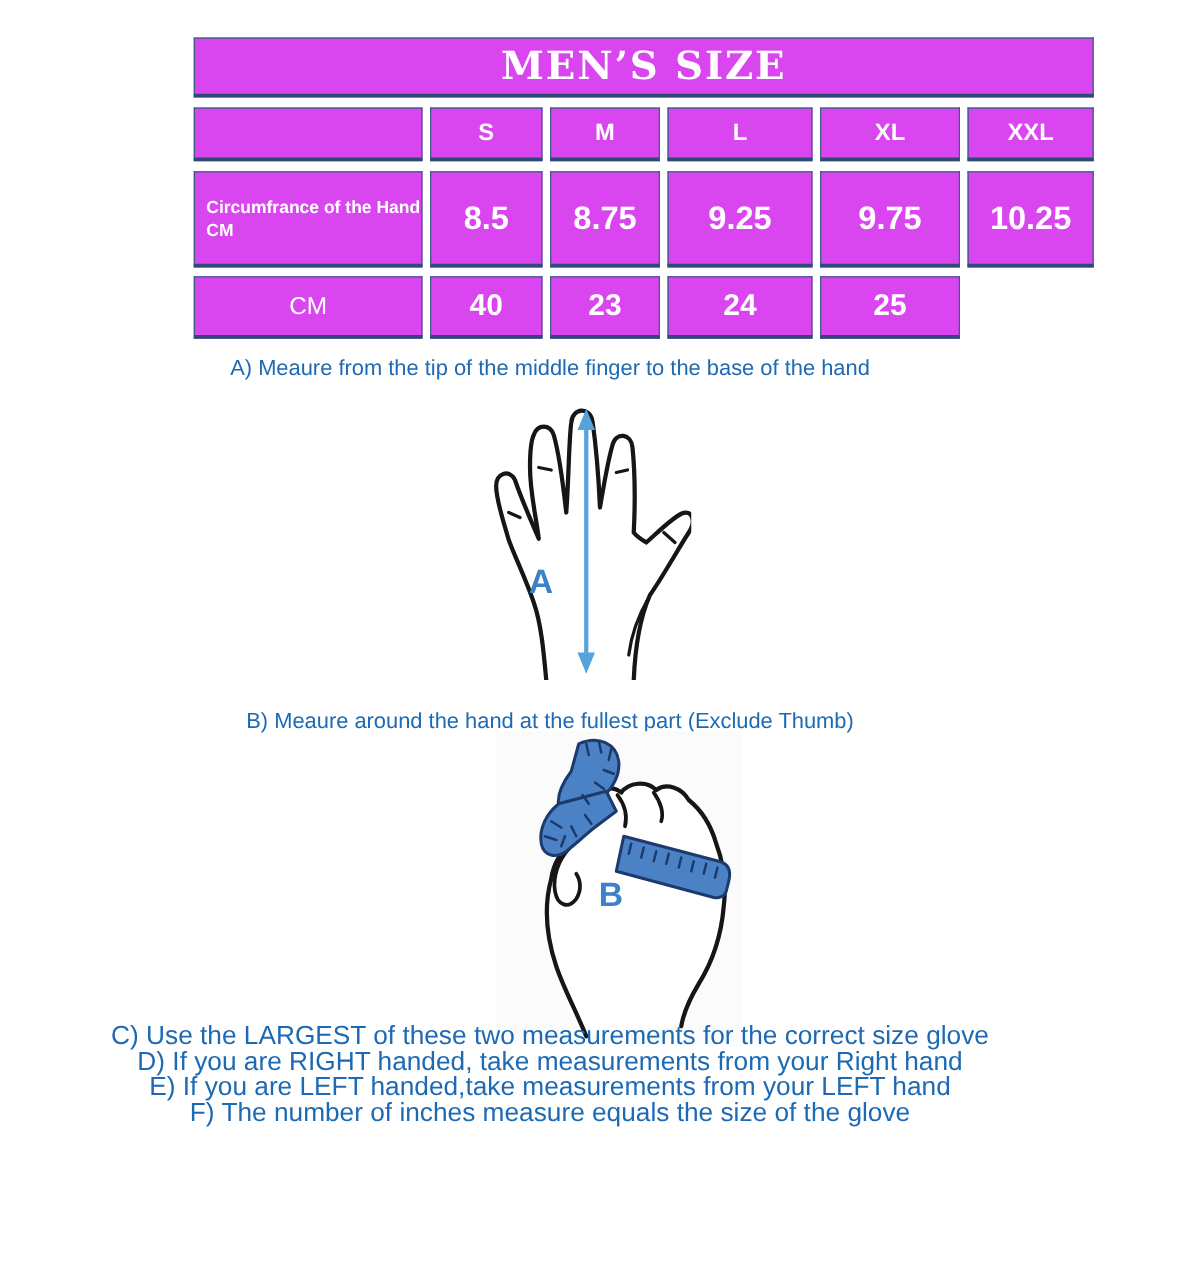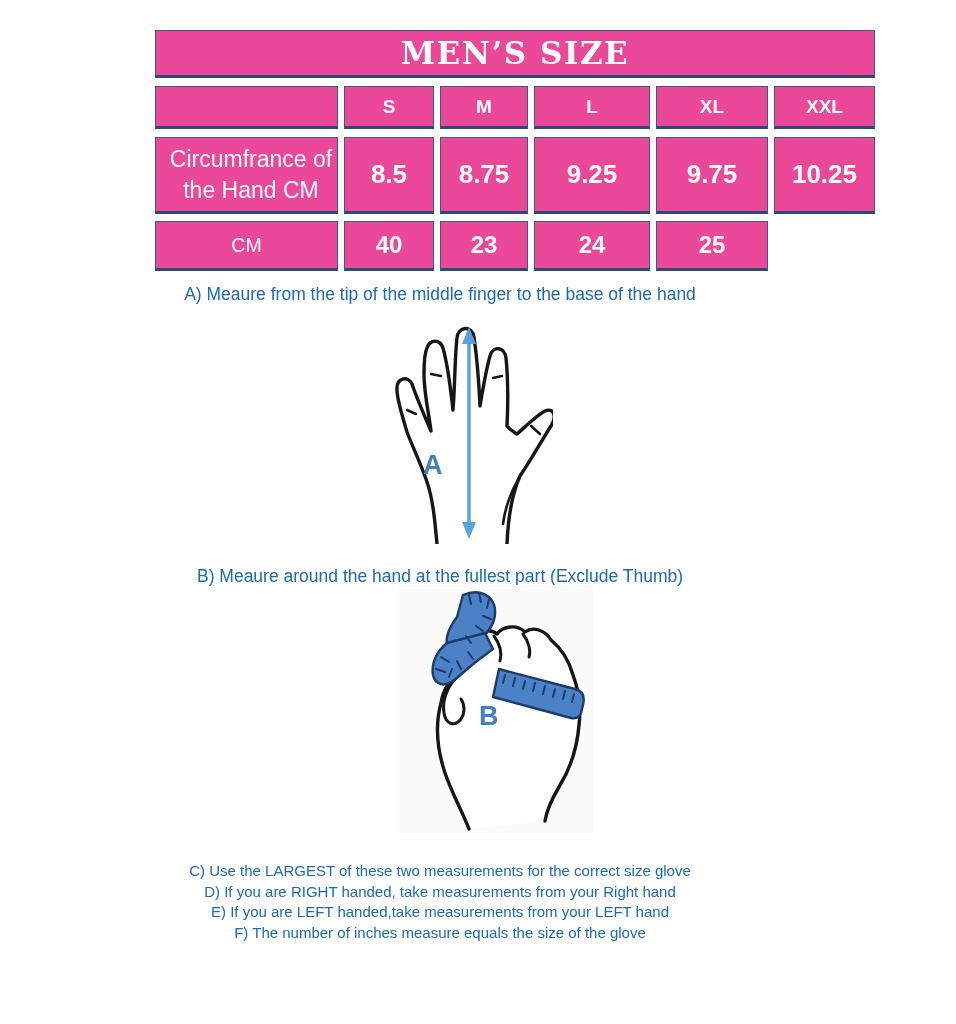--- a/index.html
+++ b/index.html
@@ -8,55 +8,55 @@
     position:relative;
     width:956px; height:1024px;
     background:#ffffff;
     font-family:"Liberation Sans", sans-serif;
     overflow:hidden;
   }
 
   
   .size-table { position:absolute; left:155px; top:30px; width:720px; }
   .cell {
-    background:#ec4899;
+    background:#d946ef;
     border:1px solid #3d5a8a;
     border-bottom:3px solid #2e4878;
     color:#ffffff;
     display:flex; align-items:center; justify-content:center;
   }
   .banner {
     height:48px; margin-bottom:8px;
     font-family:"DejaVu Serif", serif;
     font-weight:bold; font-size:31px; letter-spacing:1.5px;
   }
   .trow {
     display:grid;
     grid-template-columns:183px 90px 88px 116px 112px 101px;
     column-gap:6px;
   }
   .hdr-row { margin-bottom:8px; }
   .hdr-row .cell { height:43px; font-weight:bold; font-size:19px; }
   .row1 { margin-bottom:7px; }
   .row1 .cell { height:77px; font-weight:bold; font-size:26px; }
   .row1 .label-cell {
-    font-weight:normal; font-size:23px; line-height:1.32;
-    justify-content:flex-start; text-align:center; padding-left:9px;
+    font-weight:bold; font-size:14px; line-height:1.32;
+    justify-content:flex-start; text-align:left; padding-left:9px;
   }
   .row2 .cell { height:50px; font-weight:bold; font-size:24px; }
   .row2 .label-cell { font-weight:normal; font-size:19.5px; }
 
   
   .instr {
     position:absolute; left:0; width:880px;
     text-align:center; color:#1c69b4; font-size:17.5px;
   }
   .instr-a { top:284px; }
   .instr-b { top:566px; }
-  .instr-cf { top:861px; line-height:20.6px; font-size:15px; }
+  .instr-cf { top:819px; line-height:20.6px; font-size:21px; }
 
   
   .fig-a { position:absolute; left:383px; top:314px; width:170px; height:230px; }
   .fig-b { position:absolute; left:397px; top:585px; width:196px; height:248px; background:#fbfbfb; }
   .fig-a svg, .fig-b svg { display:block; width:100%; height:100%; }
   .fig-label { font-family:"Liberation Sans", sans-serif; font-weight:bold; font-size:27px; fill:#3e82c5; }
 </style>
 </head>
 <body>
 

